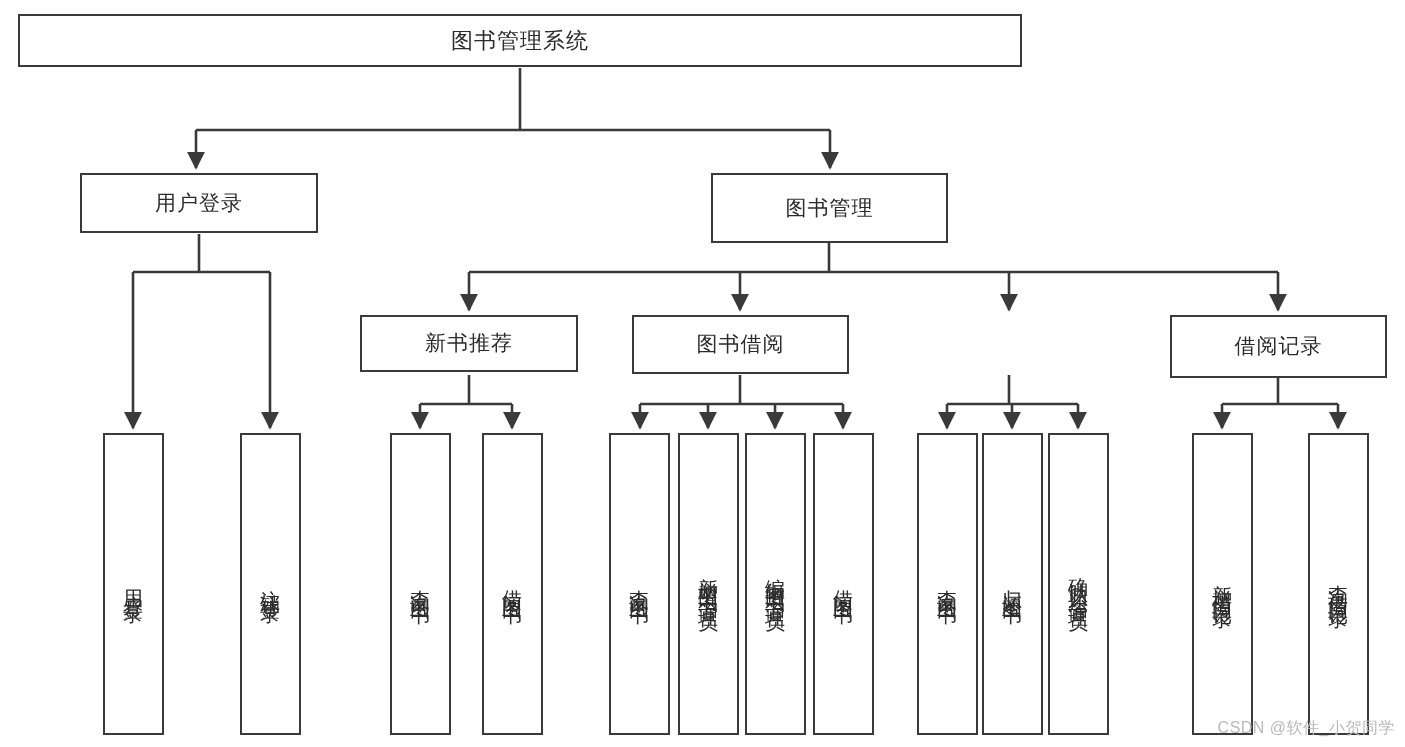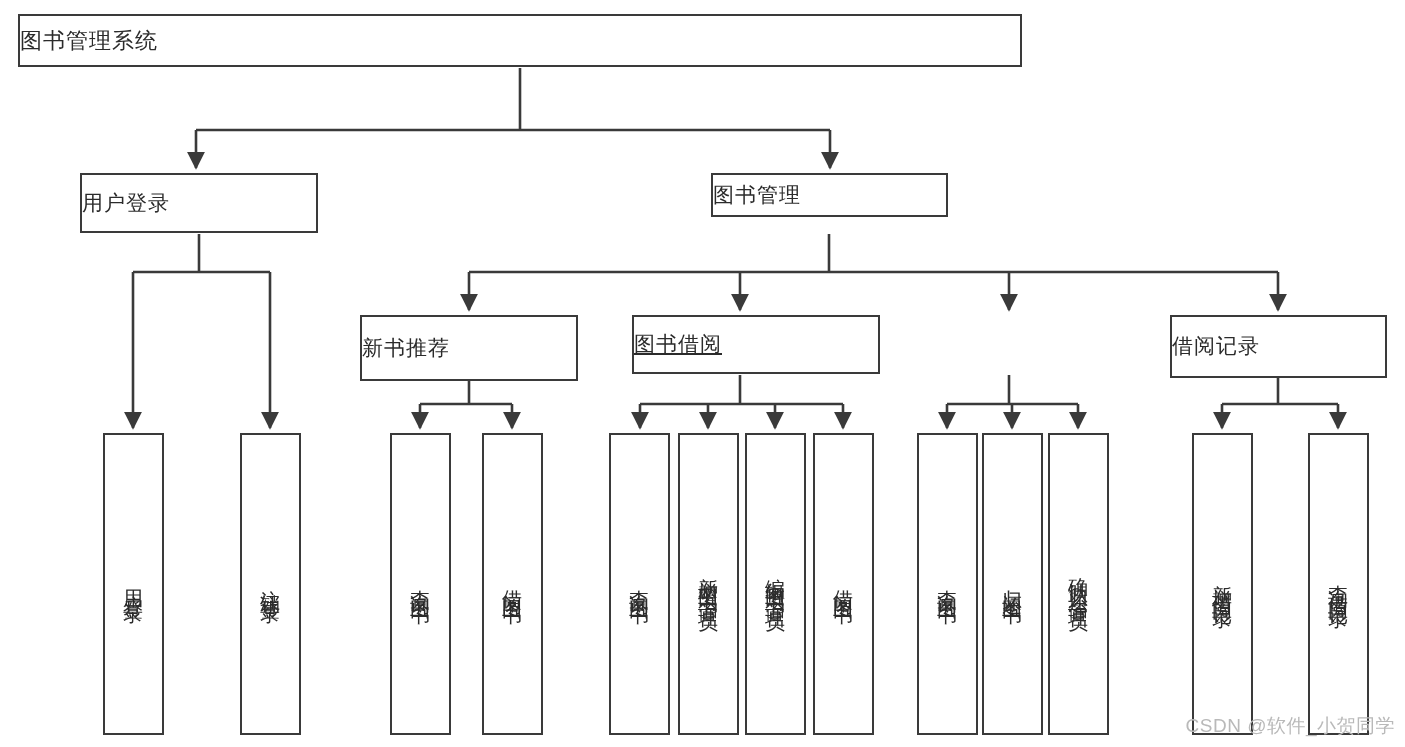--- a/index.html
+++ b/index.html
@@ -30,20 +30,21 @@
     display: block;
   }
   
   .node {
     position: absolute;
     box-sizing: border-box;
     background: #ffffff;
     border: 2px solid #3a3a3a;
     display: flex;
     align-items: center;
+    justify-content: center;
     color: #2b2b2b;
   }
   .node-label {
     display: block;
     text-align: center;
     line-height: 1.18;
     white-space: nowrap;
   }
   
   .node.horiz .node-label {
@@ -66,21 +67,21 @@
     letter-spacing: 5px;
     line-height: 1;
     white-space: nowrap;
     max-height: 100%;
   }
   
   #watermark {
     position: absolute;
     right: 10px;
     bottom: 8px;
-    font-size: 19px;
+    font-size: 16px;
     color: #b9b9b9;
     letter-spacing: 0.5px;
     white-space: nowrap;
     pointer-events: none;
     font-family: "Liberation Sans", "DejaVu Sans", sans-serif;
     text-align: center;
   }
 </style>
 </head>
 <body>
@@ -138,29 +139,29 @@
   </svg>
 
   <div class="node root horiz" style="left:18px; top:14px; width:1004px; height:53px;">
     <span class="node-label">图书管理系统</span>
   </div>
 
   <div class="node horiz" style="left:80px; top:173px; width:238px; height:60px;">
     <span class="node-label">用户登录</span>
   </div>
 
-  <div class="node horiz" style="left:711px; top:173px; width:237px; height:44px;">
+  <div class="node horiz" style="left:711px; top:173px; width:237px; height:70px;">
     <span class="node-label">图书管理</span>
   </div>
 
-  <div class="node horiz" style="left:360px; top:315px; width:218px; height:66px;">
+  <div class="node horiz" style="left:360px; top:315px; width:218px; height:57px;">
     <span class="node-label">新书推荐</span>
   </div>
 
-  <div class="node horiz" style="left:632px; top:315px; width:248px; height:59px;text-decoration:underline;">
+  <div class="node horiz" style="left:632px; top:315px; width:217px; height:59px;">
     <span class="node-label">图书借阅</span>
   </div>
 
 
   <div class="node horiz" style="left:1170px; top:315px; width:217px; height:63px;">
     <span class="node-label">借阅记录</span>
   </div>
 
   <div class="node vert" style="left:103px; top:433px; width:61px; height:302px;">
     <span class="node-label">用户登录</span>

